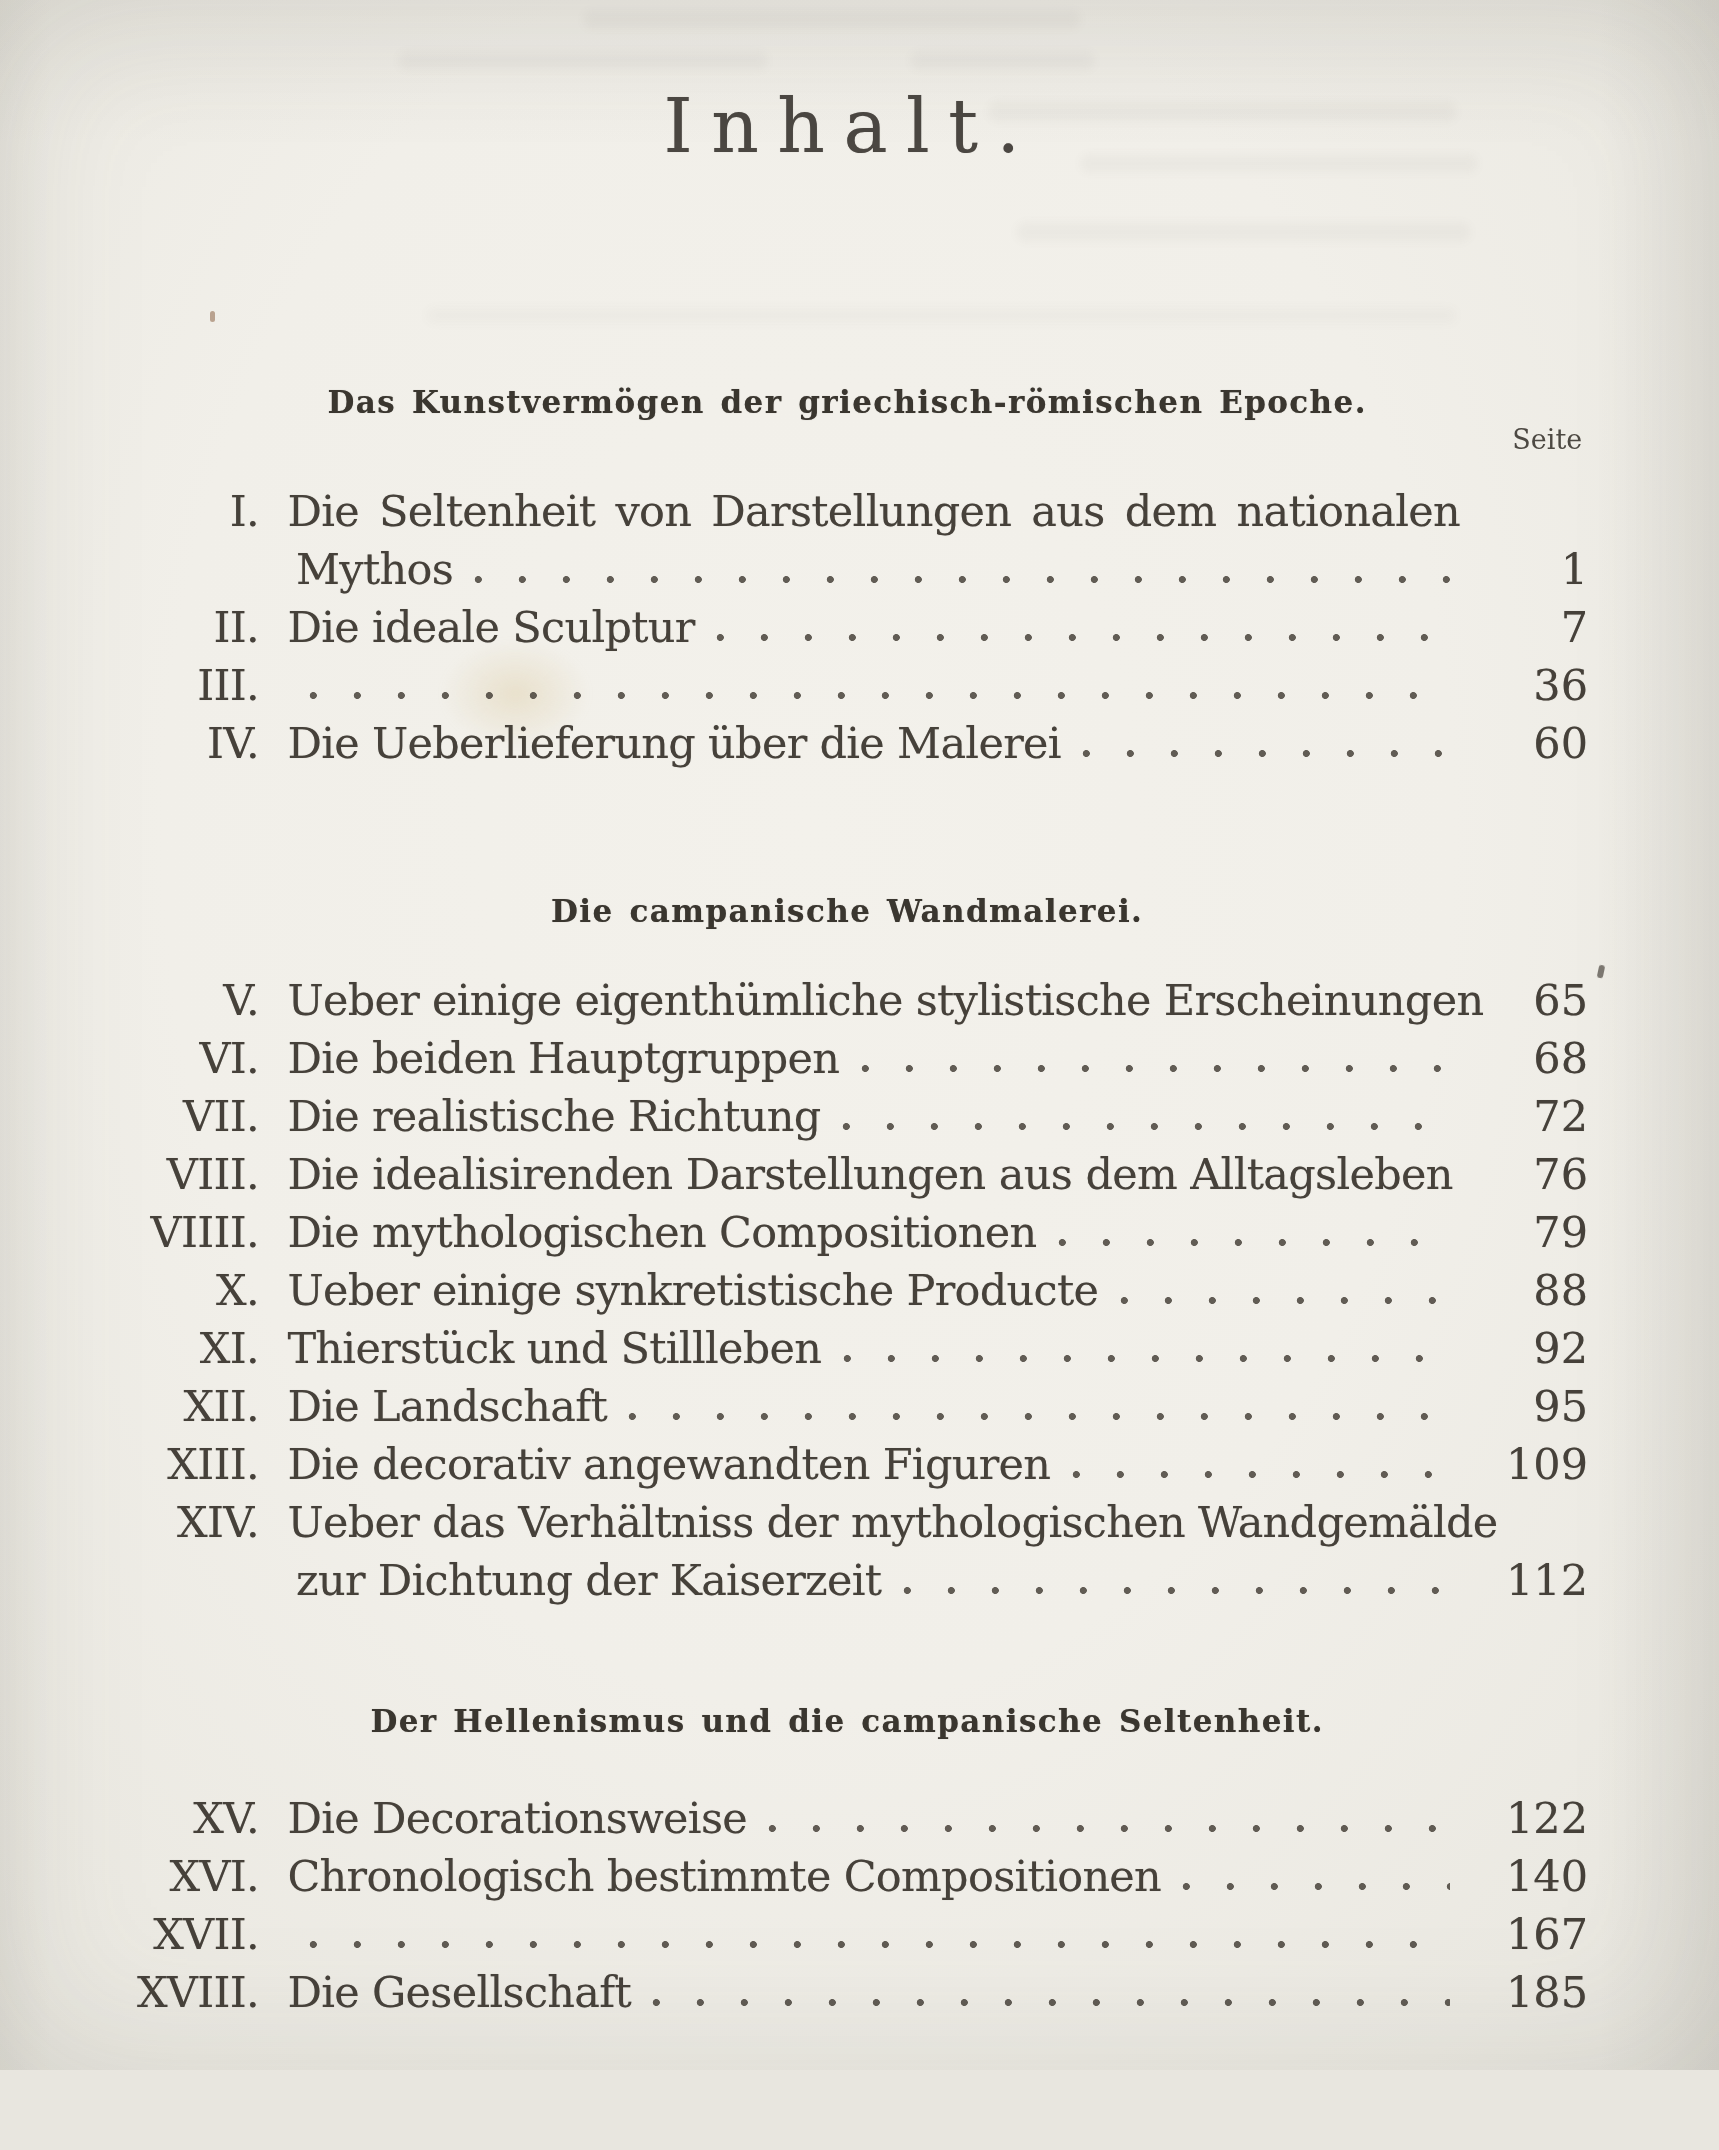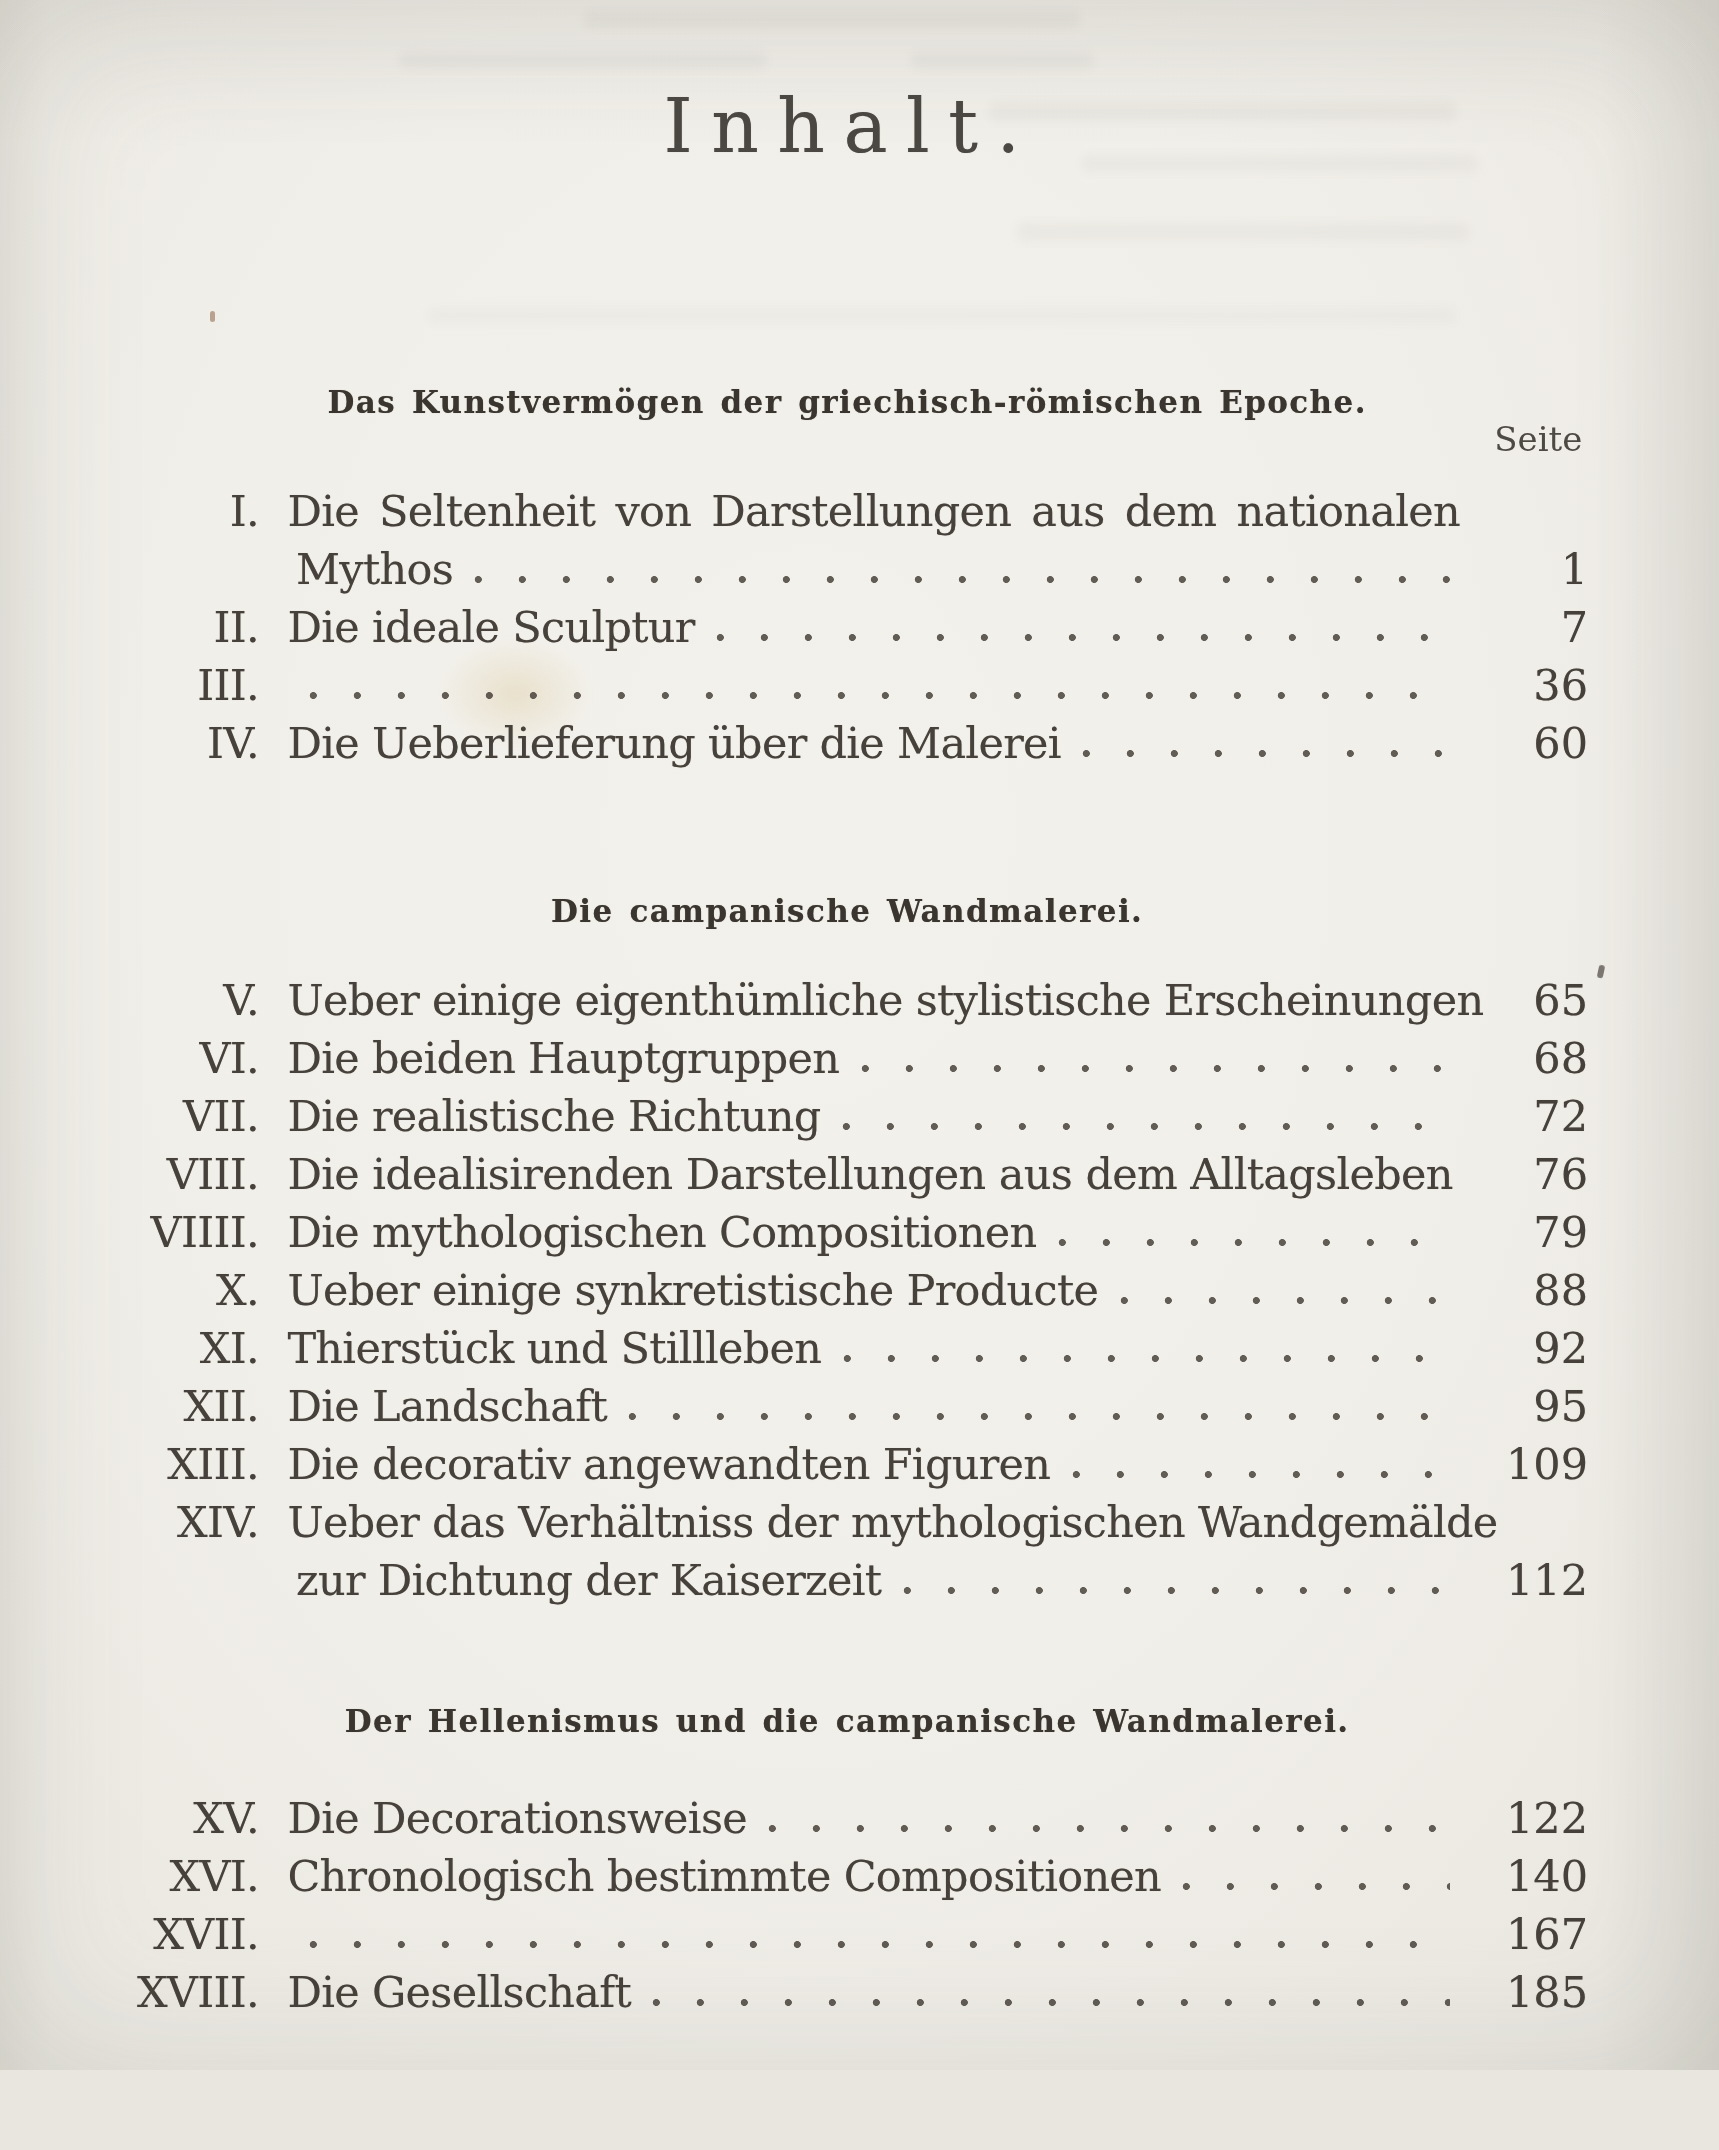--- a/index.html
+++ b/index.html
@@ -42,21 +42,21 @@
   }
   .section .items{margin:0;}
   .section.s0 .items{margin-top:55px;}
   .section.s1 .section-heading{margin-top:114px;}
   .section.s1 .items{margin-top:35px;}
   .section.s2 .section-heading{margin-top:87px;}
   .section.s2 .items{margin-top:43px;}
 
   .seite-label{
     position:absolute;top:47px;right:5.7px;
-    font-size:34px;line-height:31px;color:#4d4943;text-align:center;
+    font-size:27px;line-height:31px;color:#4d4943;text-align:center;
   }
 
   
   .toc-line{
     display:flex;height:58px;line-height:58px;
     white-space:nowrap;
     font-size:43px;letter-spacing:-0.7px;color:#46413a;
     text-shadow:0 0 0.7px rgba(60,55,48,0.4);
   }
   .toc-numeral{flex:0 0 181px;text-align:right;}
@@ -254,21 +254,21 @@
               <div class="toc-line">
                 <div class="toc-indent"></div>
                 <div class="toc-text">zur Dichtung der Kaiserzeit</div>
                 <div class="dot-leader"></div>
                 <div class="page-number">112</div>
               </div>
             </div>
           </div>
         </div>
         <div class="section s2">
-          <h2 class="section-heading">Der Hellenismus und die campanische Wandmalerei.</h2>
+          <h2 class="section-heading">Der Hellenismus und die campanische Seltenheit.</h2>
           <div class="items">
             <div class="toc-item">
               <div class="toc-line">
                 <div class="toc-numeral">XV.</div>
                 <div class="toc-gap"></div>
                 <div class="toc-text">Die Decorationsweise</div>
                 <div class="dot-leader"></div>
                 <div class="page-number">122</div>
               </div>
             </div>

